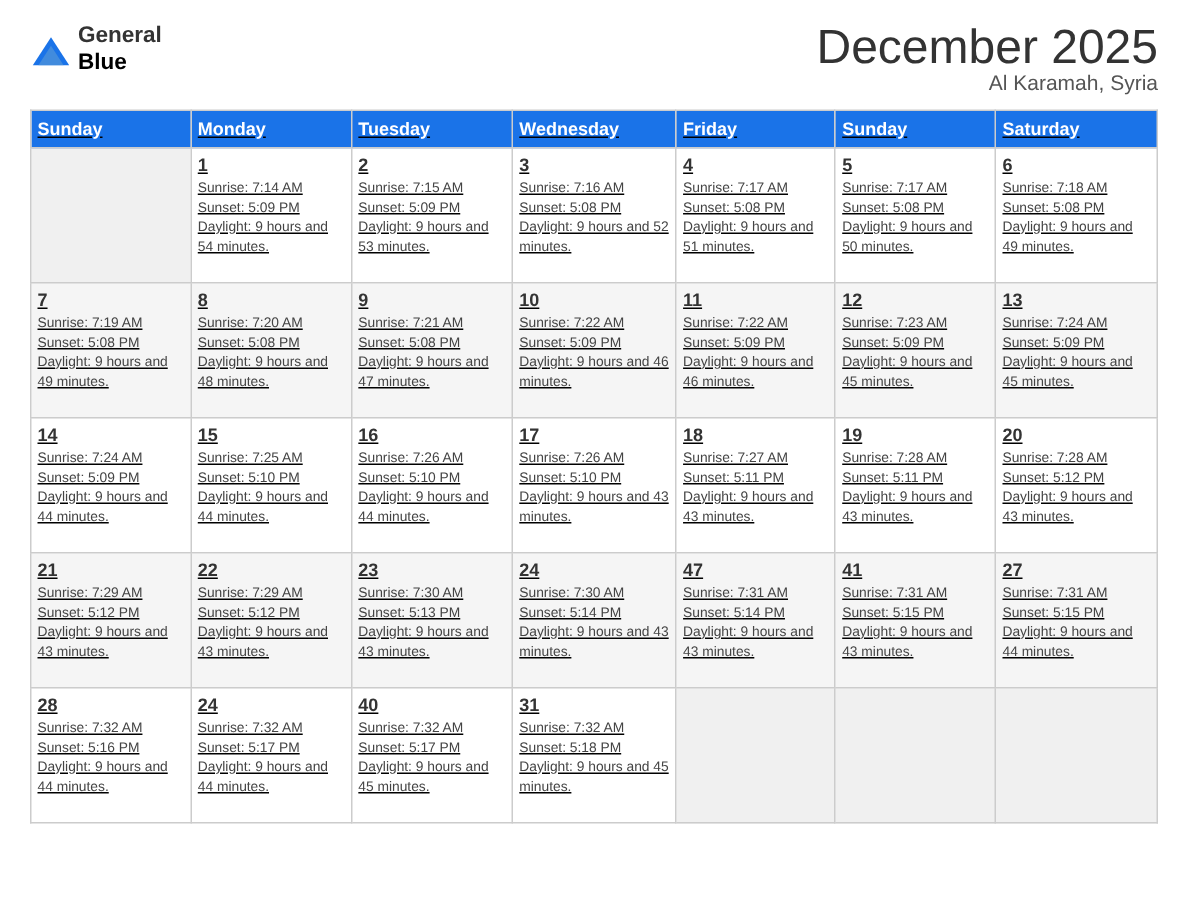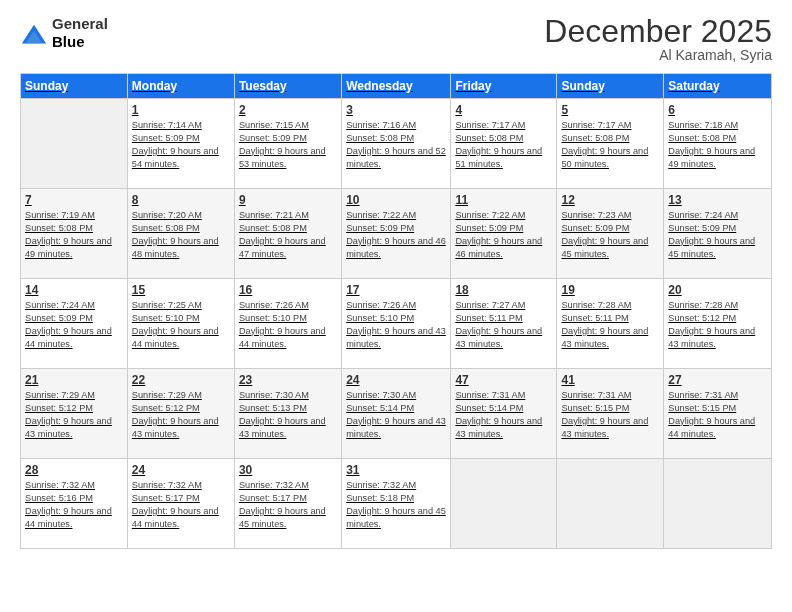--- a/index.html
+++ b/index.html
@@ -309,21 +309,21 @@
 Sunset: 5:16 PM
 Daylight: 9 hours and 44 minutes.</div>
           </td>
           <td>
             <div class="day-number">24</div>
             <div class="day-info" style="white-space: pre-line;">Sunrise: 7:32 AM
 Sunset: 5:17 PM
 Daylight: 9 hours and 44 minutes.</div>
           </td>
           <td>
-            <div class="day-number">30</div>
+            <div class="day-number">40</div>
             <div class="day-info" style="white-space: pre-line;">Sunrise: 7:32 AM
 Sunset: 5:17 PM
 Daylight: 9 hours and 45 minutes.</div>
           </td>
           <td>
             <div class="day-number">31</div>
             <div class="day-info" style="white-space: pre-line;">Sunrise: 7:32 AM
 Sunset: 5:18 PM
 Daylight: 9 hours and 45 minutes.</div>
           </td>

